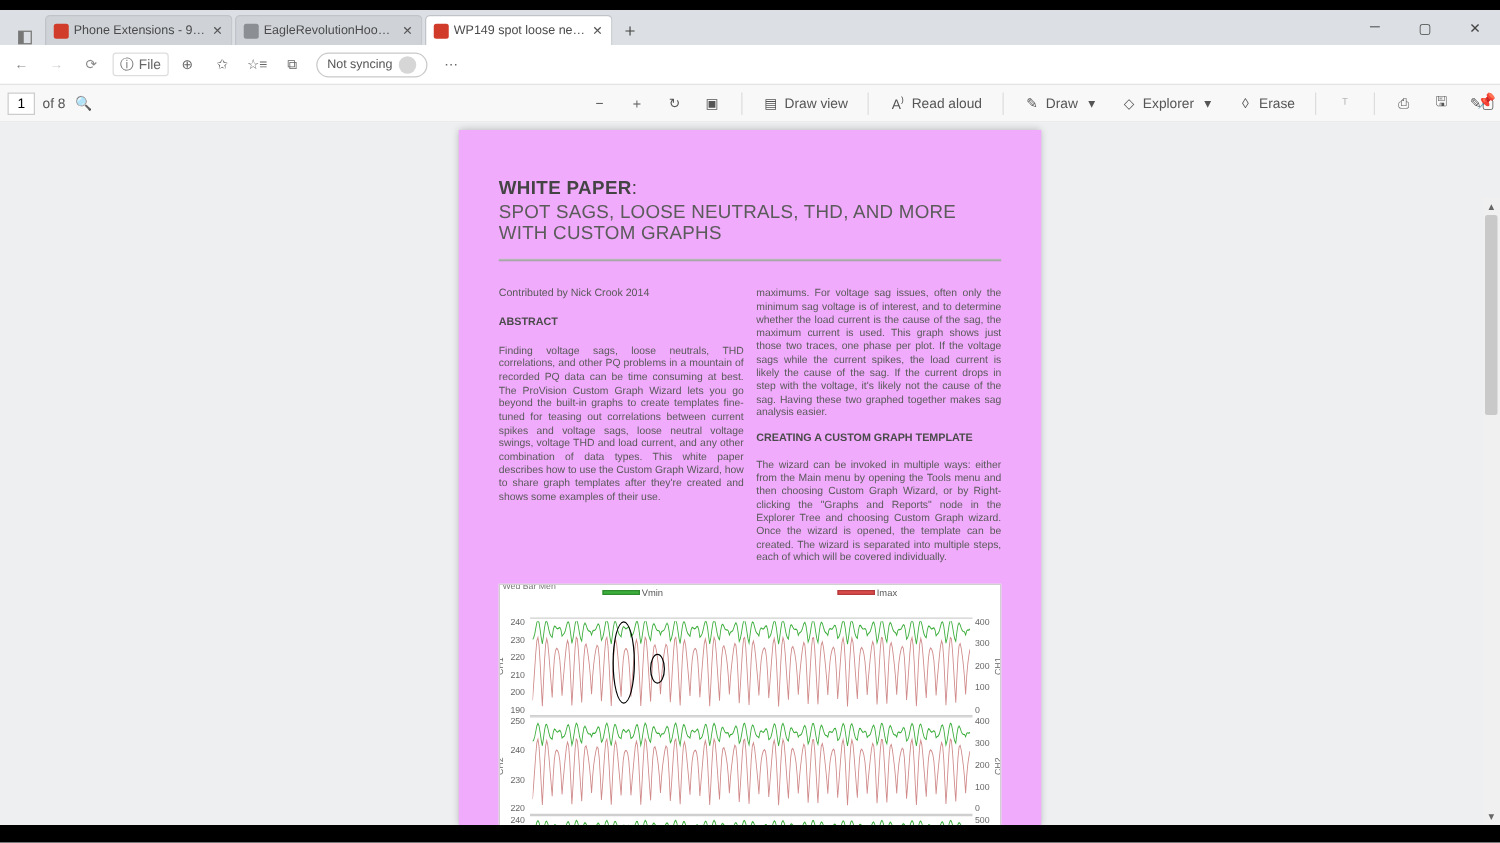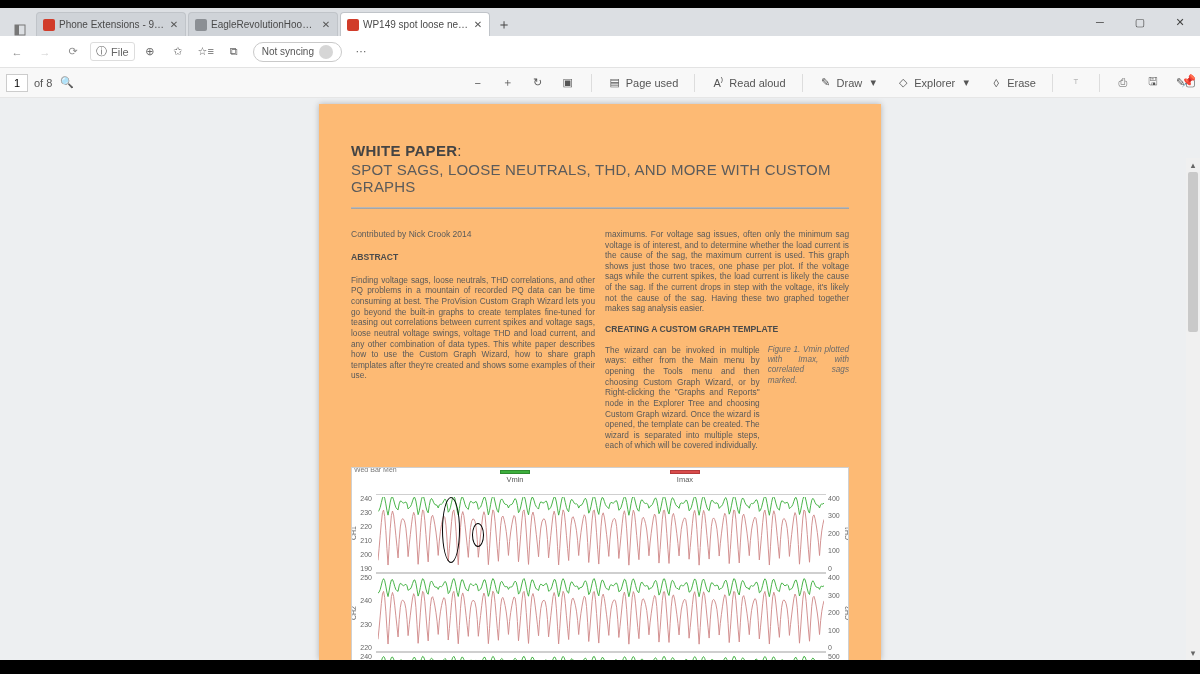--- a/index.html
+++ b/index.html
@@ -105,22 +105,22 @@
   .toolbtn .ti { width:14px; text-align:center; }
   .spacer { flex:1; }
   .right-tools { display:flex; align-items:center; gap:8px; }
   
   .content {
     flex:1; background:#edeff1; overflow:hidden; position:relative;
     display:flex; justify-content:center;
   }
   .page {
     margin-top:6px;
-    width: 562px;
-    background:#fdba74;
+    width: 466px;
+    background:#f0abfc;
     box-shadow: 0 0 6px rgba(0,0,0,.25);
     padding: 38px 32px 10px 32px;
     font-family: Arial, sans-serif;
     color:#5a5a5a;
     position:relative;
   }
   .wp-title1 { font-size:15px; font-weight:700; color:#444; letter-spacing:.3px;}
   .wp-title1 .colon { font-weight:400;}
   .wp-title2 { font-size:15px; font-weight:400; color:#5b5b5b; margin-top:2px; letter-spacing:.2px;}
   .hr { height:2px; background:linear-gradient(#bfbfbf,#9d9d9d); margin:12px 0 20px;}
@@ -131,21 +131,21 @@
   .col p { margin-bottom:10px;}
   .sechead { font-size:8.6px; font-weight:700; color:#4b4b4b; margin:8px 0 10px;}
   .figcap { font-size:8.2px; font-style:italic; color:#6b6b6b; line-height:1.25;}
   .figbox {
     margin-top:6px; border:1px solid #d0d0d0; background:#fff;
     height:246px; position:relative; overflow:hidden;
   }
   .crumb { position:absolute; top:-2px; left:2px; font-size:7px; color:#777;}
   .chart-title { text-align:center; font-size:8.6px; color:#5d5d5d; margin-top:2px;}
   .legend { display:flex; justify-content:center; gap:140px; margin-top:2px; font-size:7.5px;}
-  .lg { display:flex; flex-direction:column; align-items:center; gap:1px;}
+  .lg { display:flex; flex-direction:row; align-items:center; gap:1px;}
   .lgbar { width:30px; height:4px;}
   .lg-green { background:#3cae3c; border:1px solid #2e8b2e;}
   .lg-red { background:#d84b4b; border:1px solid #b53a3a;}
   .panes { position:absolute; top:26px; left:24px; right:22px; bottom:4px; display:flex; flex-direction:column;}
   .pane { flex:1; position:relative; border:1px solid #cfcfcf; border-left:none; border-right:none; }
   .pane:first-child{ border-top:1px solid #cfcfcf;}
   .yticks-l { position:absolute; left:-22px; top:0; bottom:0; display:flex; flex-direction:column; justify-content:space-between; font-size:7px; color:#666; text-align:right; width:18px;}
   .yticks-r { position:absolute; right:-20px; top:0; bottom:0; display:flex; flex-direction:column; justify-content:space-between; font-size:7px; color:#666; width:18px;}
   .yaxis-label-l { position:absolute; left:-30px; top:50%; transform:translateY(-50%) rotate(-90deg); font-size:7px; color:#666;}
   .yaxis-label-r { position:absolute; right:-28px; top:50%; transform:translateY(-50%) rotate(-90deg); font-size:7px; color:#666;}
@@ -231,21 +231,21 @@
         </span>
       <span class="toolbtn">
           <span class="ti">↻</span>
         </span>
       <span class="toolbtn">
           <span class="ti">▣</span>
         </span>
       <span class="sep"></span>
       <span class="toolbtn">
         <span class="ti">▤</span>
-        <span>Page used</span>
+        <span>Draw view</span>
       </span>
       <span class="sep"></span>
       <span class="toolbtn">
         <span class="ti">A⁾</span>
         <span>Read aloud</span>
       </span>
       <span class="sep"></span>
       <span class="toolbtn">
         <span class="ti">✎</span>
         <span>Draw</span>
@@ -291,21 +291,20 @@
         <div class="col">
           <div class="contrib">Contributed by Nick Crook 2014</div>
           <div class="abshead">ABSTRACT</div>
           <p>Finding voltage sags, loose neutrals, THD correlations, and other PQ problems in a mountain of recorded PQ data can be time consuming at best. The ProVision Custom Graph Wizard lets you go beyond the built-in graphs to create templates fine-tuned for teasing out correlations between current spikes and voltage sags, loose neutral voltage swings, voltage THD and load current, and any other combination of data types. This white paper describes how to use the Custom Graph Wizard, how to share graph templates after they're created and shows some examples of their use.</p>
         </div>
         <div class="col">
           <p>maximums. For voltage sag issues, often only the minimum sag voltage is of interest, and to determine whether the load current is the cause of the sag, the maximum current is used. This graph shows just those two traces, one phase per plot. If the voltage sags while the current spikes, the load current is likely the cause of the sag. If the current drops in step with the voltage, it's likely not the cause of the sag. Having these two graphed together makes sag analysis easier.</p>
           <div class="sechead">CREATING A CUSTOM GRAPH TEMPLATE</div>
           <div style="display:flex; gap:8px;">
             <p style="flex:1.9">The wizard can be invoked in multiple ways: either from the Main menu by opening the Tools menu and then choosing Custom Graph Wizard, or by Right-clicking the "Graphs and Reports" node in the Explorer Tree and choosing Custom Graph wizard. Once the wizard is opened, the template can be created. The wizard is separated into multiple steps, each of which will be covered individually.</p>
-            <div style="flex:1" class="figcap">Figure 1. Vmin plotted with Imax, with correlated sags marked.</div>
           </div>
         </div>
       </div>
 
       <div class="figbox">
         <div class="crumb">Wed Bar Men</div>
         <div class="legend">
           <div class="lg">
             <div class="lgbar lg-green"></div>
             <span>Vmin</span>

